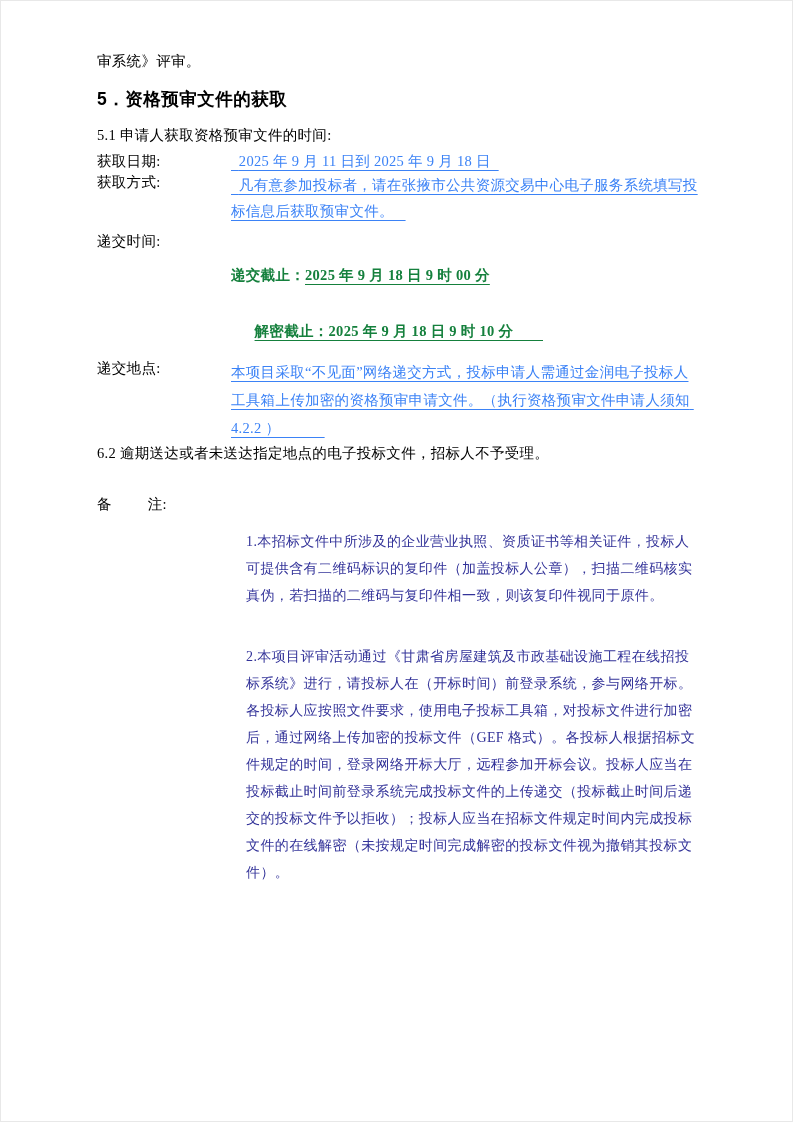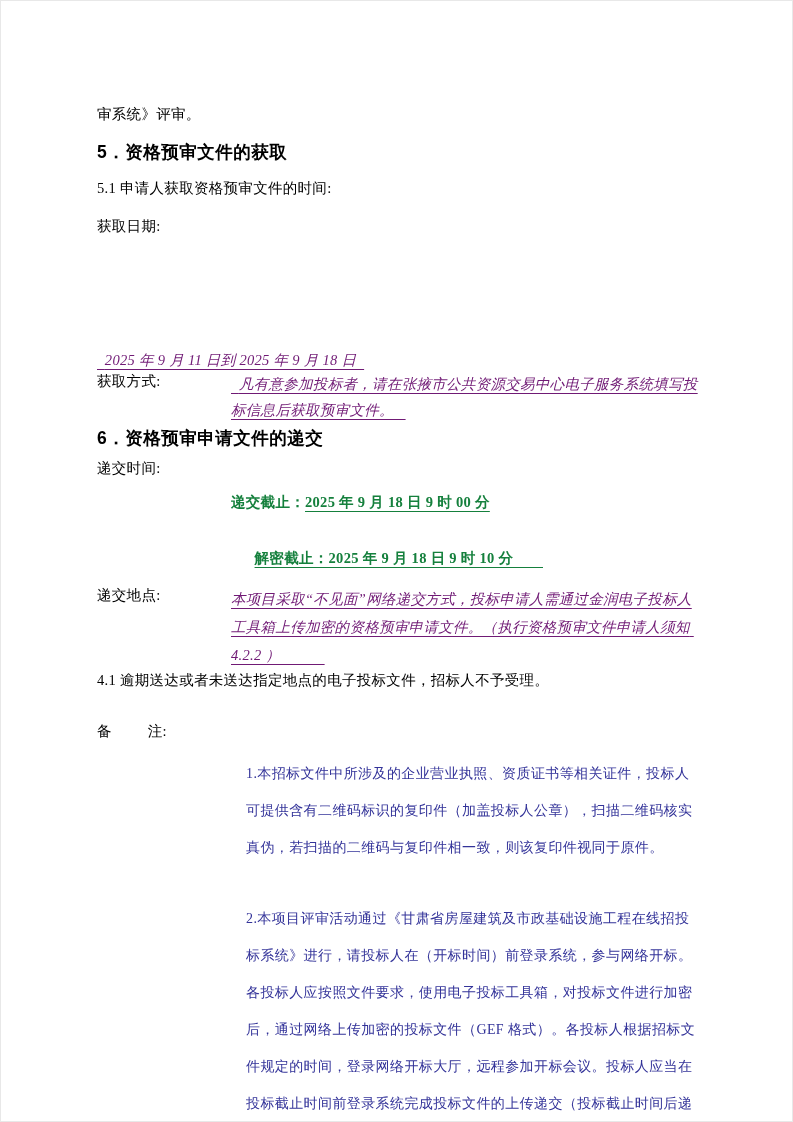--- a/index.html
+++ b/index.html
@@ -1,56 +1,56 @@
 <!DOCTYPE html>
 <html><head>
 <meta charset="utf-8">
 <style>
   html,body { margin:0; padding:0; background:#f2f2f2; }
   .page {
     width:793px; height:1122px; box-sizing:border-box;
     margin:0 auto; background:#ffffff;
     border:1px solid #e8e8e8;
-    padding:103px 90px 0 96px;
+    padding:50px 90px 0 96px;
     font-family:"Liberation Serif","DejaVu Serif",serif;
     font-size:14.5px; color:#000;
     letter-spacing:0.3px;
     overflow:hidden;
   }
   p { margin:0; }
   .lead { line-height:20px; }
   h2.sec {
     font-family:"Liberation Sans","DejaVu Sans",sans-serif;
     font-size:17.5px; line-height:26px; font-weight:bold;
     margin:15px 0 0 0; letter-spacing:0.5px;
   }
   h2.sec6 { margin-top:2px; }
   .clause { line-height:20px; margin-top:13px; }
   .clause61 { margin-top:9px; }
   .clause62 { margin-top:1px; line-height:20px; }
   .row { display:flex; align-items:flex-start; }
   .row .lbl { flex:0 0 134px; line-height:21px; white-space:pre-wrap; }
   .row .val { flex:1; white-space:pre-wrap; }
-  .row-date { margin-top:18px;flex-direction:column; }
+  .row-date { margin-top:6px; }
   .row-date .val { line-height:21px; }
   .row-time { margin-top:27px; }
   .row-time .val { line-height:28px; }
   .row-method { margin-top:0; }
   .row-method .val { line-height:26px; }
   .row-deadline { margin-top:7px; }
   .row-deadline .dl1 { line-height:20px; }
   .row-deadline .dl2 { line-height:20px; margin-top:17px; }
   .row-place { }
   .row-place .val { line-height:28px; }
   .row-remark { margin-top:31px; }
   .row-remark .lbl { flex:0 0 149px; }
   .remark-label-gap { display:inline-block; width:36px; }
-  .remark { color:#333399; font-size:14px; line-height:37px; letter-spacing:0.4px; white-space:pre-wrap; }
+  .remark { color:#333399; font-size:14px; line-height:27px; letter-spacing:0.4px; white-space:pre-wrap; }
   .u { text-decoration:underline; text-underline-offset:4px; text-decoration-thickness:1px; }
-  .link { color:#701a75;font-style:italic; }
+  .link { color:#3b82f6; }
   .blink { color:#15803d; font-weight:bold; }
   .black { color:#000; }
 </style>
 </head>
 <body>
 
 <div class="page">
 
   <p class="lead">审系统》评审。</p>
 
@@ -62,37 +62,36 @@
     <span class="lbl">获取日期:</span>
     <span class="val"><span class="u link">  2025 年 9 月 11 日到 2025 年 9 月 18 日  </span></span>
   </div>
 
 
   <div class="row row-method">
     <span class="lbl">获取方式:</span>
     <span class="val"><span class="u link">  凡有意参加投标者，请在张掖市公共资源交易中心电子服务系统填写投标信息后获取预审文件。   </span></span>
   </div>
 
-  <h2 class="sec sec6">6．资格预审申请文件的递交</h2>
 
 
   <div class="row row-deadline">
     <span class="lbl">递交时间:</span>
     <span class="val">
       <span class="dl1" style="display:block;"><span class="blink">递交截止：</span><span class="blink u">2025 年 9 月 18 日 9 时 00 分</span></span>
       <span class="dl2 blink u" style="display:inline-block;margin-top:19px;">解密截止：2025 年 9 月 18 日 9 时 10 分　　</span>
     </span>
   </div>
 
   <div class="row row-place">
     <span class="lbl">递交地点:</span>
     <span class="val"><span class="u link">本项目采取“不见面”网络递交方式，投标申请人需通过金润电子投标人工具箱上传加密的资格预审申请文件。（执行资格预审文件申请人须知 4.2.2 ）　　　</span></span>
   </div>
 
-  <p class="clause62">4.1 逾期送达或者未送达指定地点的电子投标文件，招标人不予受理。</p>
+  <p class="clause62">6.2 逾期送达或者未送达指定地点的电子投标文件，招标人不予受理。</p>
 
   <div class="row row-remark">
     <span class="lbl"><span>备</span><span class="remark-label-gap"></span><span>注:</span></span>
     <span class="val">
       <p class="remark">1.本招标文件中所涉及的企业营业执照、资质证书等相关证件，投标人可提供含有二维码标识的复印件（加盖投标人公章），扫描二维码核实真伪，若扫描的二维码与复印件相一致，则该复印件视同于原件。</p>
       <p class="remark">2.本项目评审活动通过《甘肃省房屋建筑及市政基础设施工程在线招投标系统》进行，请投标人在（开标时间）前登录系统，参与网络开标。各投标人应按照文件要求，使用电子投标工具箱，对投标文件进行加密后，通过网络上传加密的投标文件（GEF 格式）。各投标人根据招标文件规定的时间，登录网络开标大厅，远程参加开标会议。投标人应当在投标截止时间前登录系统完成投标文件的上传递交（投标截止时间后递交的投标文件予以拒收）；投标人应当在招标文件规定时间内完成投标文件的在线解密（未按规定时间完成解密的投标文件视为撤销其投标文件）。</p>
     </span>
   </div>
 
 </div>

